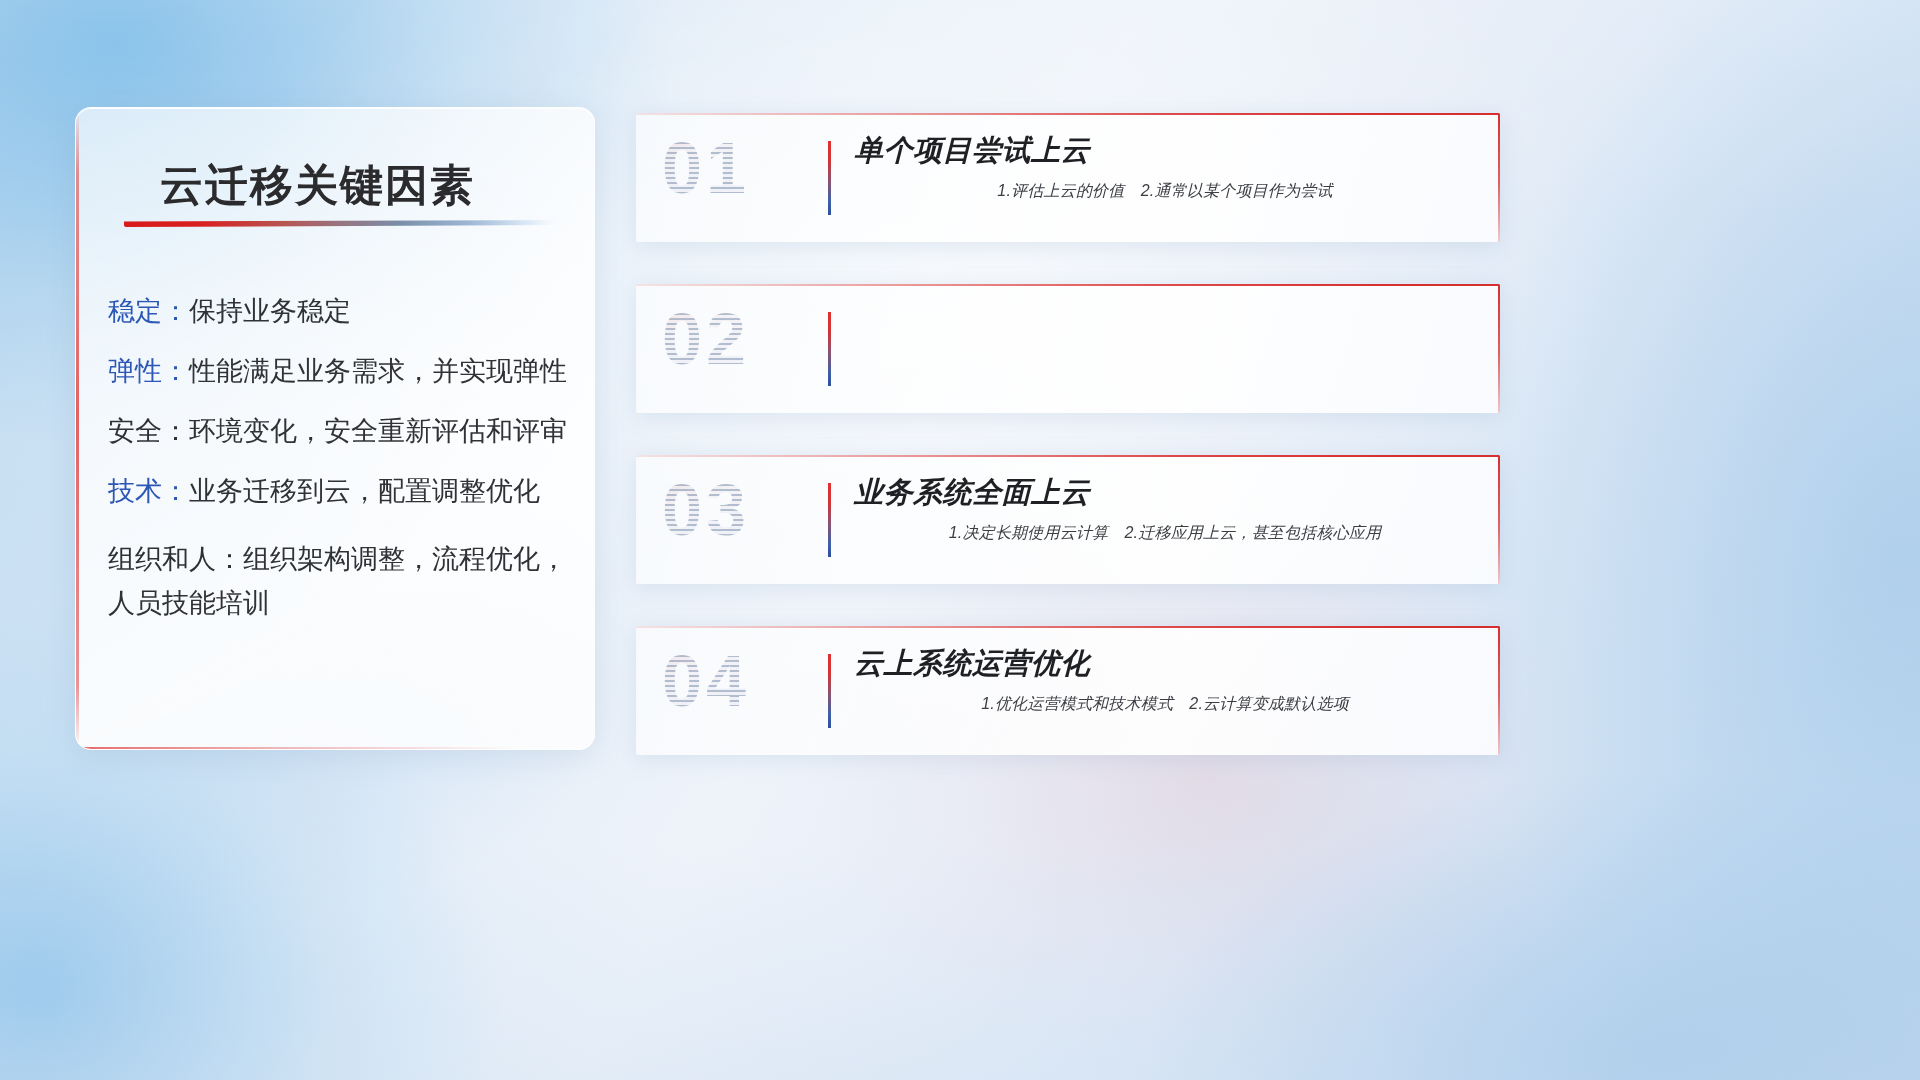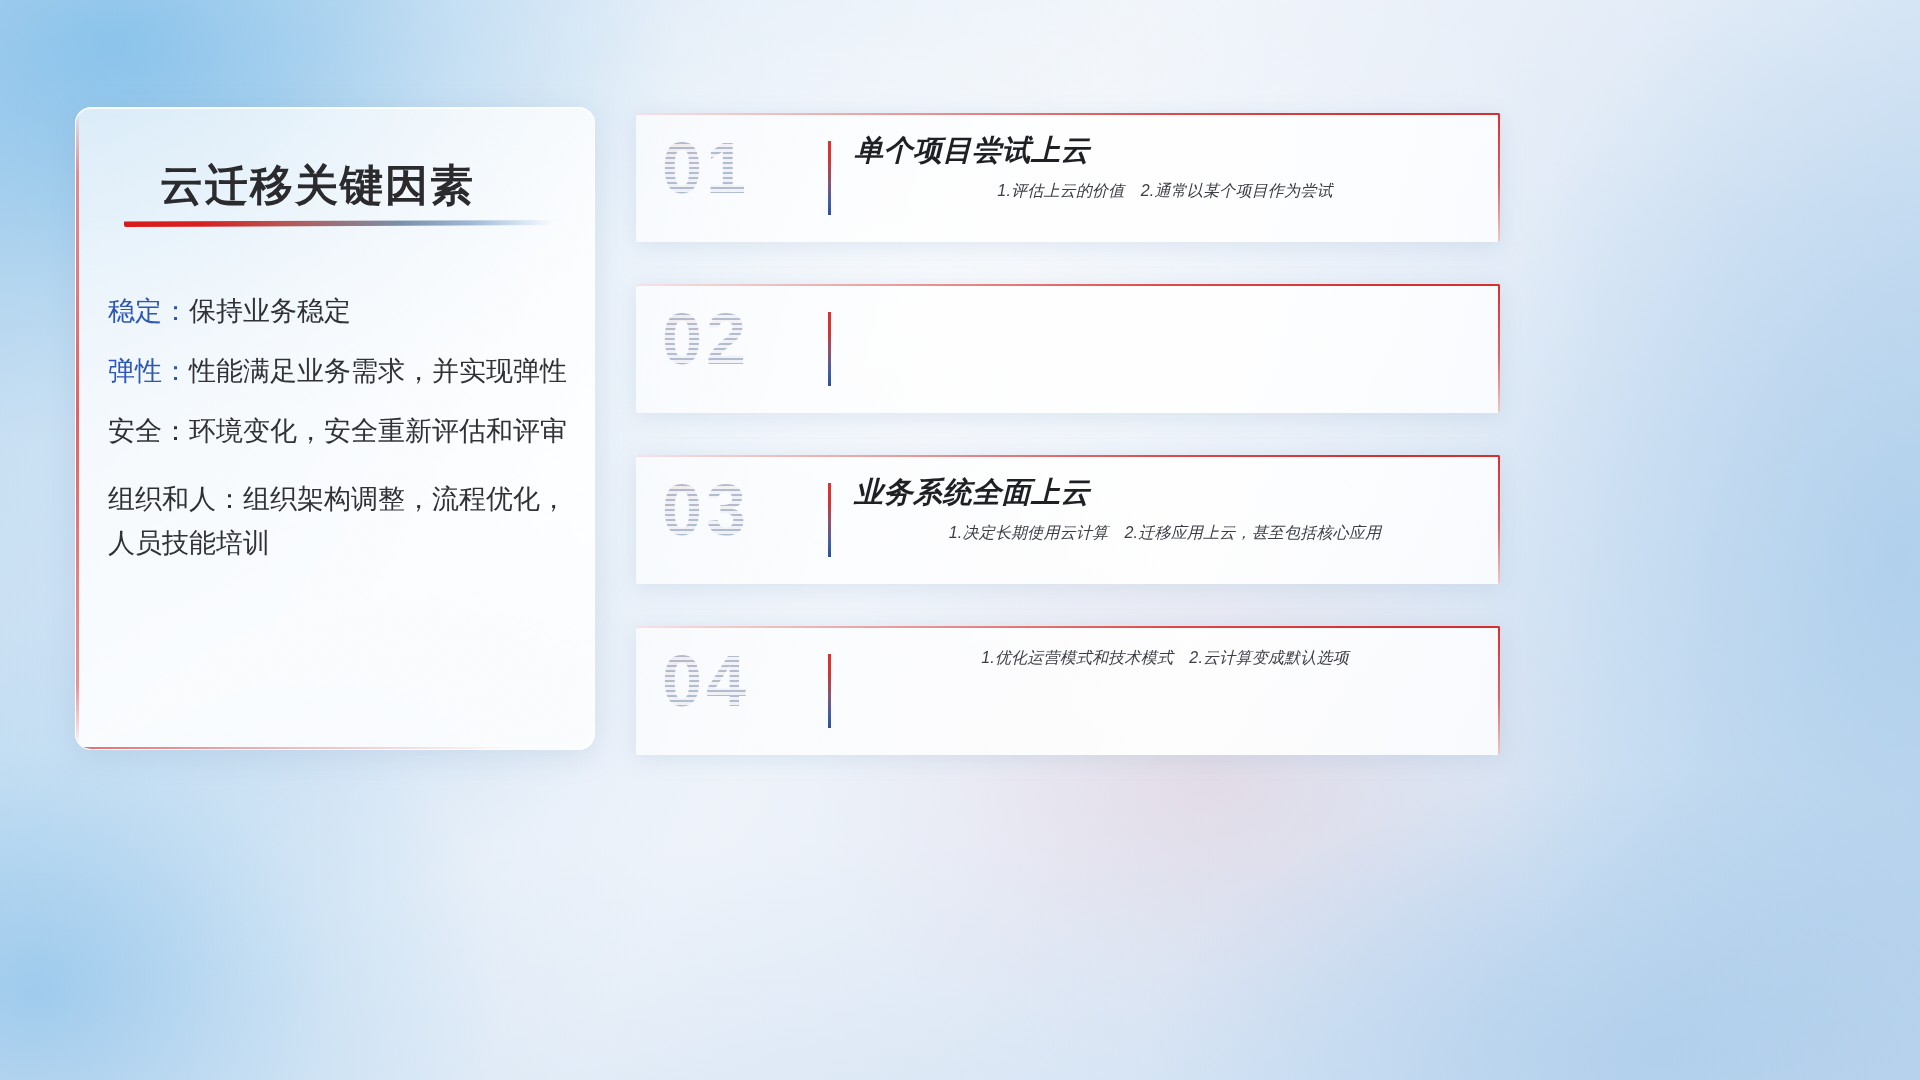--- a/index.html
+++ b/index.html
@@ -161,20 +161,21 @@
   <div class="layer bg-vign"></div>
 </div>
 
 <section id="left-panel">
   <h1 class="panel-title">云迁移关键因素</h1>
   <div class="panel-rule"></div>
   <div class="panel-list" id="panel-list">
       <div class="panel-item blue"><span class="lbl">稳定：</span><span class="txt">保持业务稳定</span></div>
       <div class="panel-item blue"><span class="lbl">弹性：</span><span class="txt">性能满足业务需求，并实现弹性</span></div>
       <div class="panel-item"><span class="lbl">安全：</span><span class="txt">环境变化，安全重新评估和评审</span></div>
+      <div class="panel-item blue"><span class="lbl">技术：</span><span class="txt">业务迁移到云，配置调整优化</span></div>
       <div class="panel-item wrap"><span class="lbl">组织和人：</span><span class="txt">组织架构调整，流程优化，人员技能培训</span></div>
     </div>
 </section>
 
 <section id="cards">
     <article class="card">
       <div class="card-num-tint">01</div>
       <div class="card-num">01</div>
       <div class="card-divider"></div>
       <div class="card-body">
@@ -194,16 +195,17 @@
       <div class="card-body">
         <div class="card-title">业务系统全面上云</div>
         <div class="card-sub">1.决定长期使用云计算　2.迁移应用上云，甚至包括核心应用</div>
       </div>
     </article>
     <article class="card">
       <div class="card-num-tint">04</div>
       <div class="card-num">04</div>
       <div class="card-divider"></div>
       <div class="card-body">
+        <div class="card-title">云上系统运营优化</div>
         <div class="card-sub">1.优化运营模式和技术模式　2.云计算变成默认选项</div>
       </div>
     </article>
   </section>
 
 </body></html>

